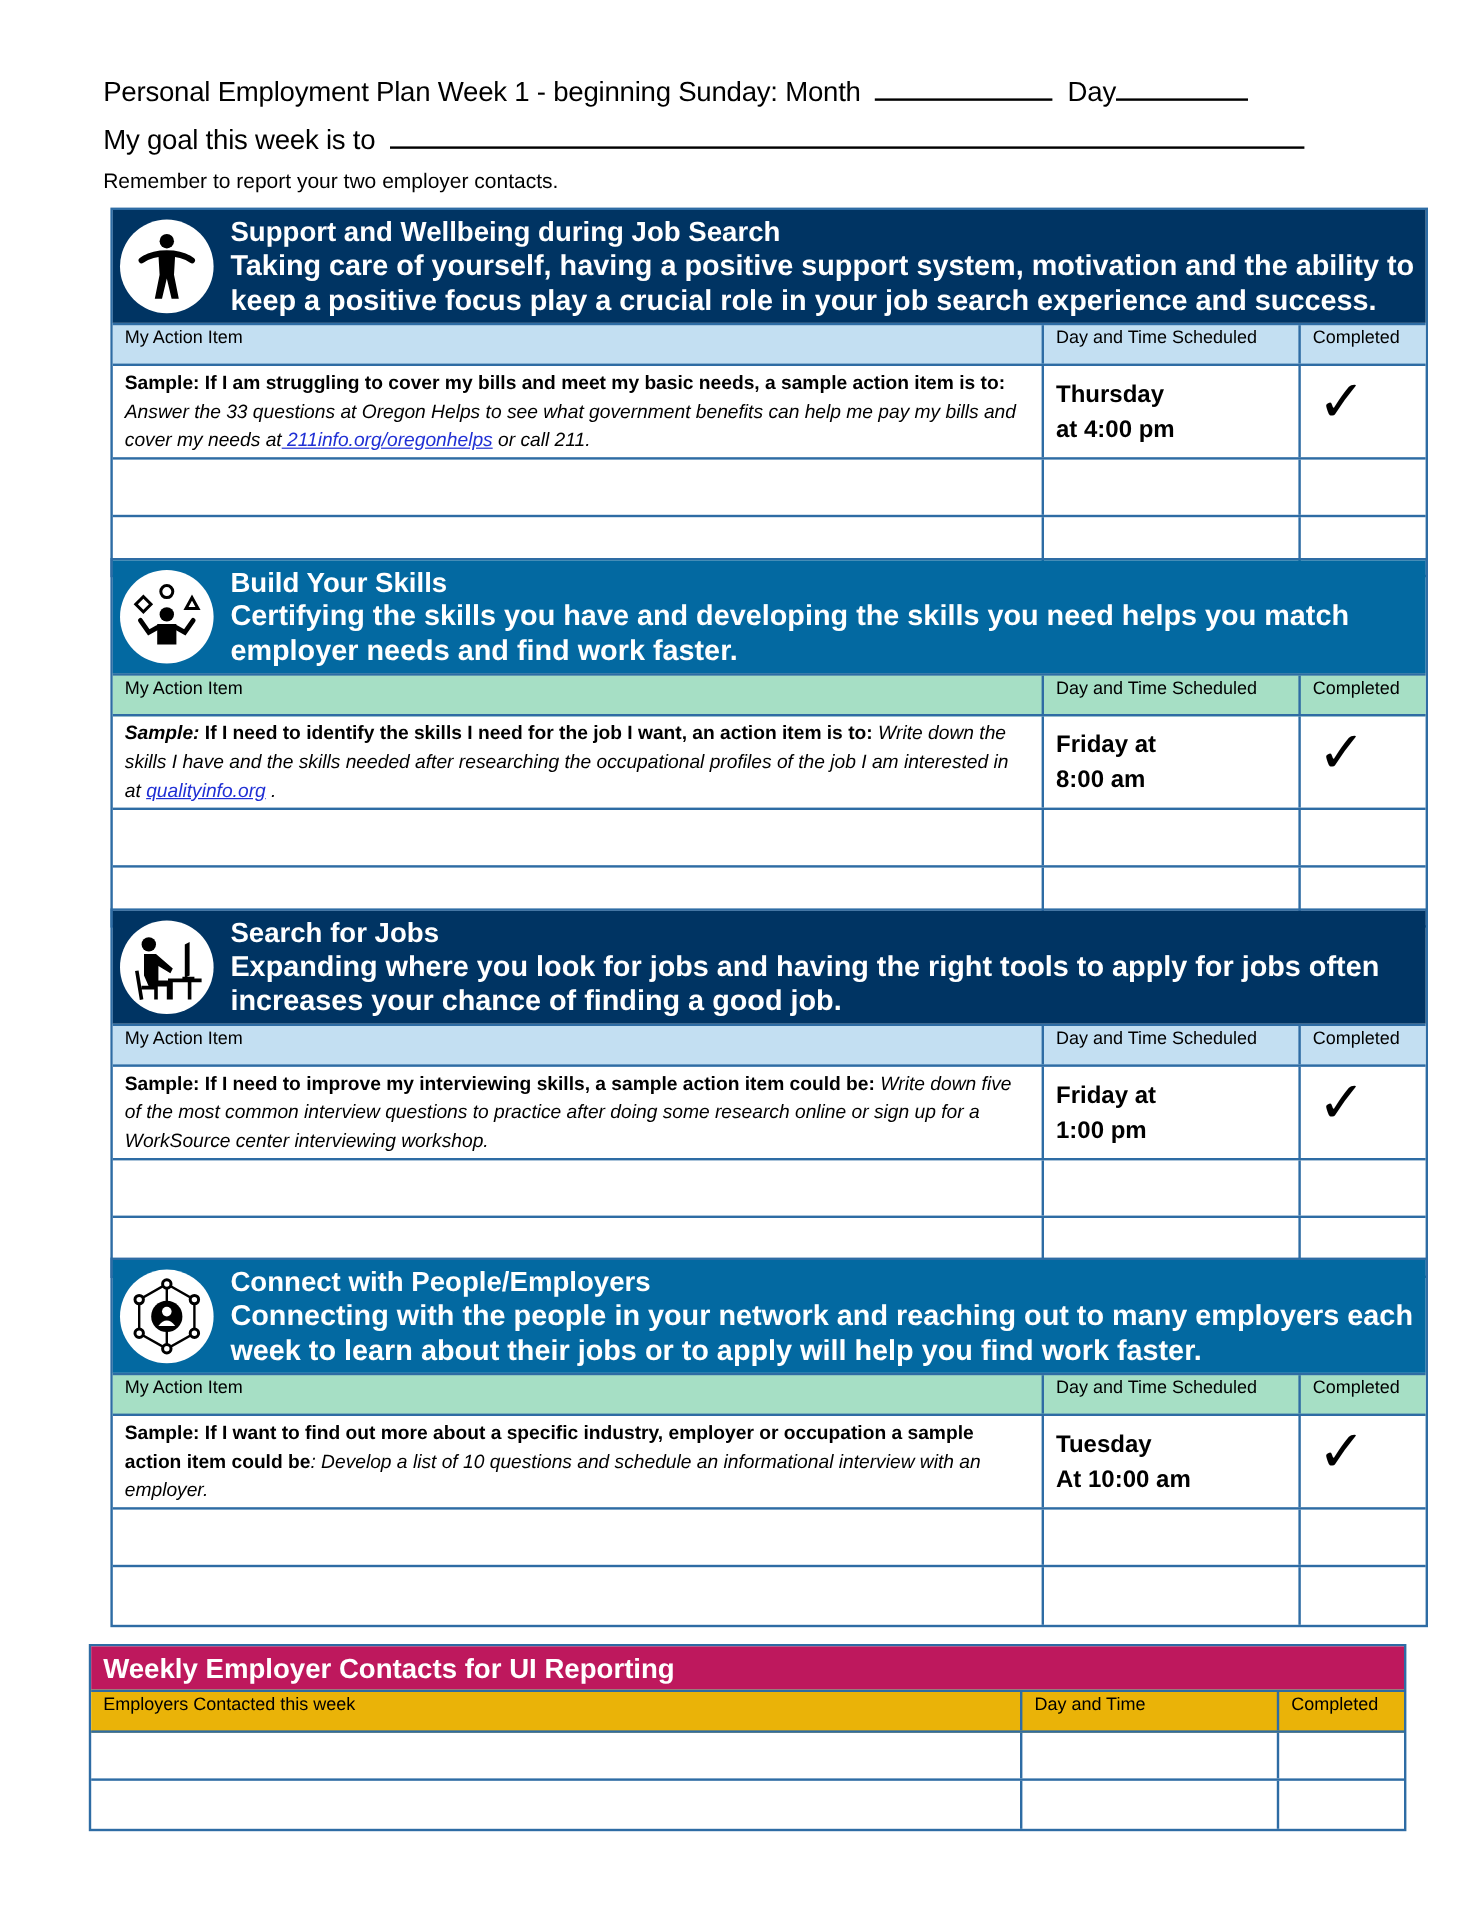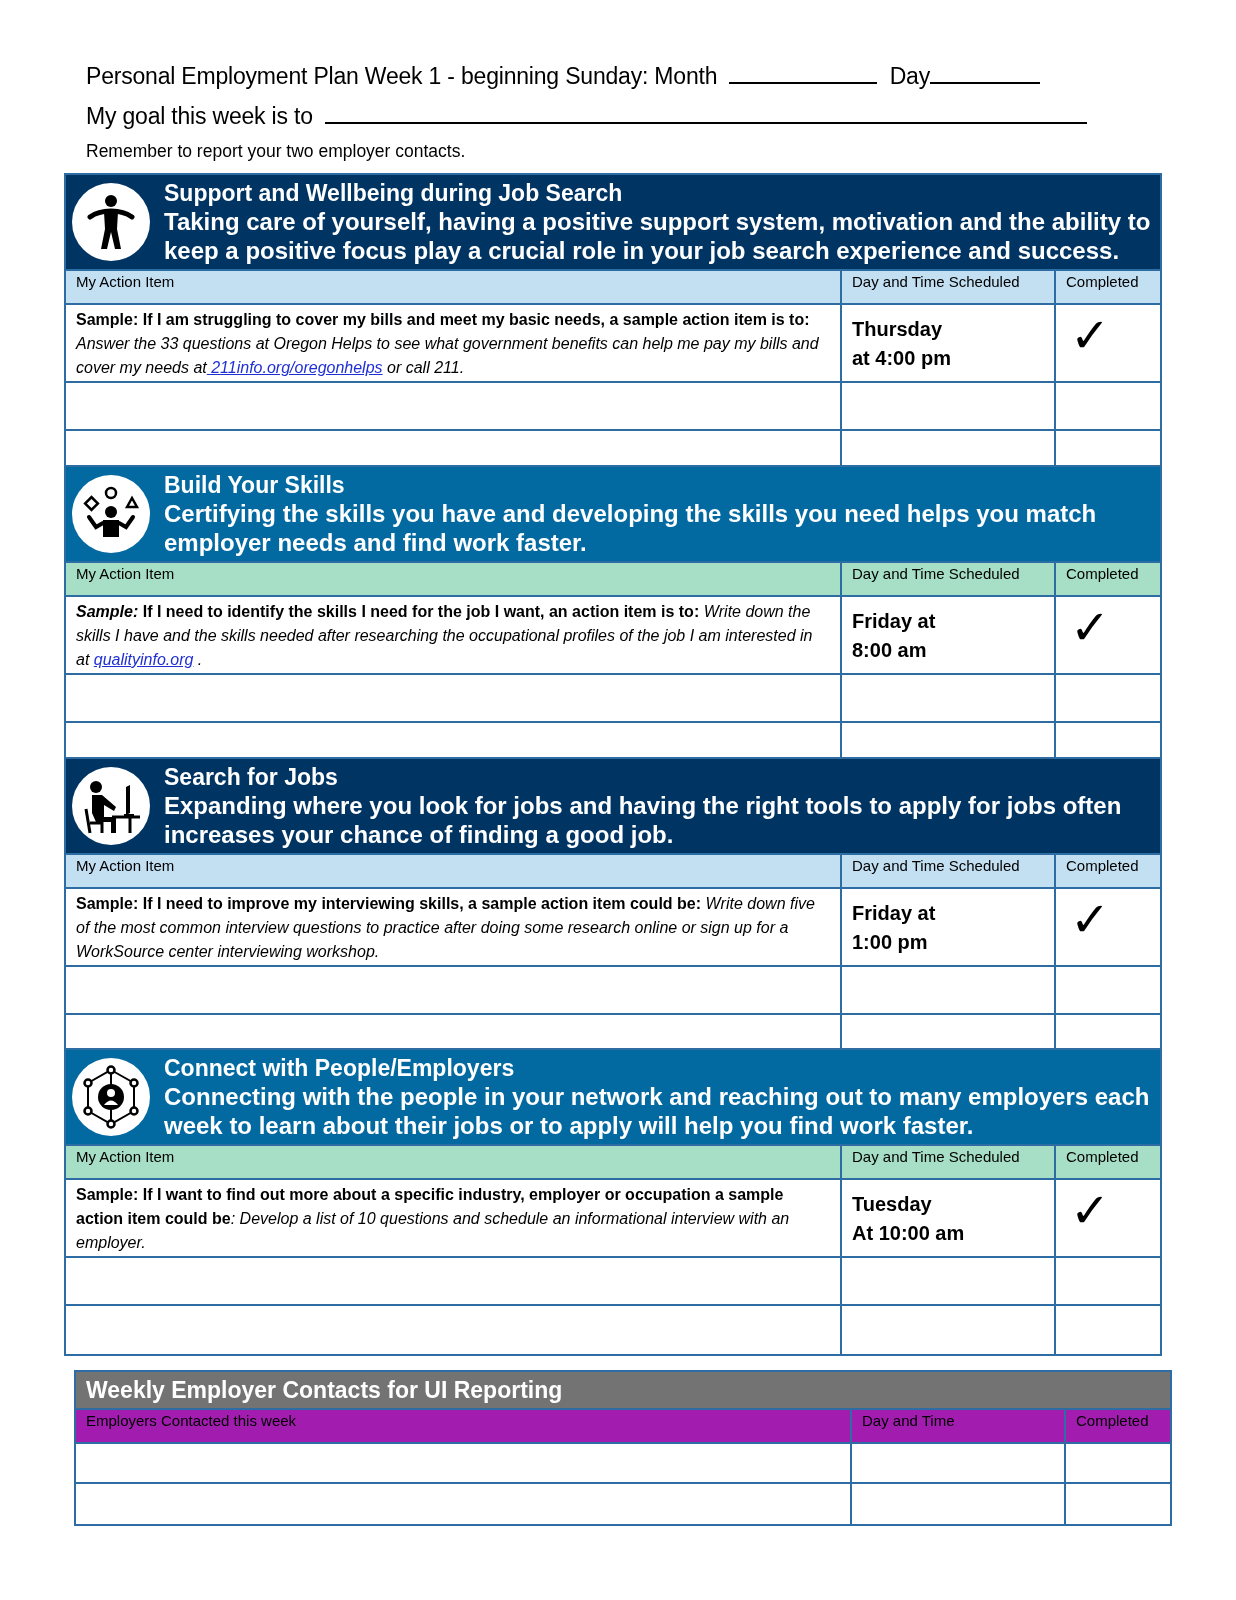--- a/index.html
+++ b/index.html
@@ -4,53 +4,53 @@
 <style>
   * { box-sizing: border-box; margin: 0; padding: 0; }
   html, body { width: 1236px; height: 1600px; background: #ffffff; }
   body { font-family: "Liberation Sans", "DejaVu Sans", sans-serif; color: #000; position: relative; }
 
   .intro { position: absolute; left: 86px; top: 58px; width: 1030px; }
   .intro .line1, .intro .line2 { font-size: 23px; height: 40px; line-height: 34px; white-space: nowrap; letter-spacing: -0.2px; }
   .blank { display: inline-block; border-bottom: 2px solid #000; height: 26px; vertical-align: baseline; margin-left: 6px; }
   .intro .reminder { font-size: 17.5px; margin-top: 0px; line-height: 26px; }
 
-  .plan-table { position: absolute; left: 64px; width: 1098px; border: 2px solid #2e6ca4; }
+  .plan-table { position: absolute; left: 92px; width: 1098px; border: 2px solid #2e6ca4; }
   .section-head { position: relative; height: 94px; padding-left: 98px; color: #fff; }
   .section-head.navy { background: #003463; }
   .section-head.teal { background: #0369a1; }
   .section-head .icon-circle { position: absolute; left: 6px; top: 8px; width: 78px; height: 78px; border-radius: 50%; background: #fff; display: flex; align-items: center; justify-content: center; }
   .section-head .title { font-weight: bold; font-size: 23px; line-height: 28px; padding-top: 4px; }
   .section-head .desc { font-weight: bold; font-size: 24px; line-height: 29px; }
 
   .col-head { display: flex; height: 36px; font-size: 15px; line-height: 22px; border-top: 2px solid #2e6ca4; border-bottom: 2px solid #2e6ca4; }
   .col-head.blue { background: #c3dff2; }
   .col-head.green { background: #a6dfc5; }
-  .col-head.pink { background: #a21caf; }
+  .col-head.pink { background: #eab308; }
   .col-head > div { padding-left: 10px; }
   .c1 { width: 776px; border-right: 2px solid #2e6ca4; }
   .c2 { width: 214px; border-right: 2px solid #2e6ca4; }
   .c3 { flex: 1; }
 
   .row { display: flex; border-bottom: 2px solid #2e6ca4; align-items: center; }
   .row:last-child { border-bottom: none; }
   .row.sample { height: 78px; }
   .row.empty { height: 48px; }
   .row > div { height: 100%; }
   .row .c1 { padding: 3px 10px; font-size: 16px; line-height: 24px; }
   .row .c2 { padding: 10px 10px; font-size: 20px; font-weight: bold; line-height: 29px; }
   .row .c3 { display: flex; align-items: flex-start; padding: 6px 0 0 14px; }
   .bold { font-weight: bold; }
   .ital { font-style: italic; }
   a.link { color: #1f2fd4; text-decoration: underline; font-style: italic; }
 
   .check { font-size: 48px; line-height: 48px; font-family: "DejaVu Sans", sans-serif; }
 
   .contacts { position: absolute; left: 74px; top: 1370px; width: 1098px; border: 2px solid #2e6ca4; }
-  .contacts .head { background: #737373; color: #fff; font-weight: bold; font-size: 23px; height: 36px; line-height: 36px; padding-left: 10px; }
+  .contacts .head { background: #be185d; color: #fff; font-weight: bold; font-size: 23px; height: 36px; line-height: 36px; padding-left: 10px; }
   .contacts .col-head { border-top: 2px solid #2e6ca4; }
   .contacts .row.empty { height: 40px; }
 </style>
 </head>
 <body>
 
 <div class="intro">
   <div class="line1">
     <span>Personal Employment Plan Week 1 - beginning Sunday:  Month</span>
     <span class="blank" style="width:148px"></span>

